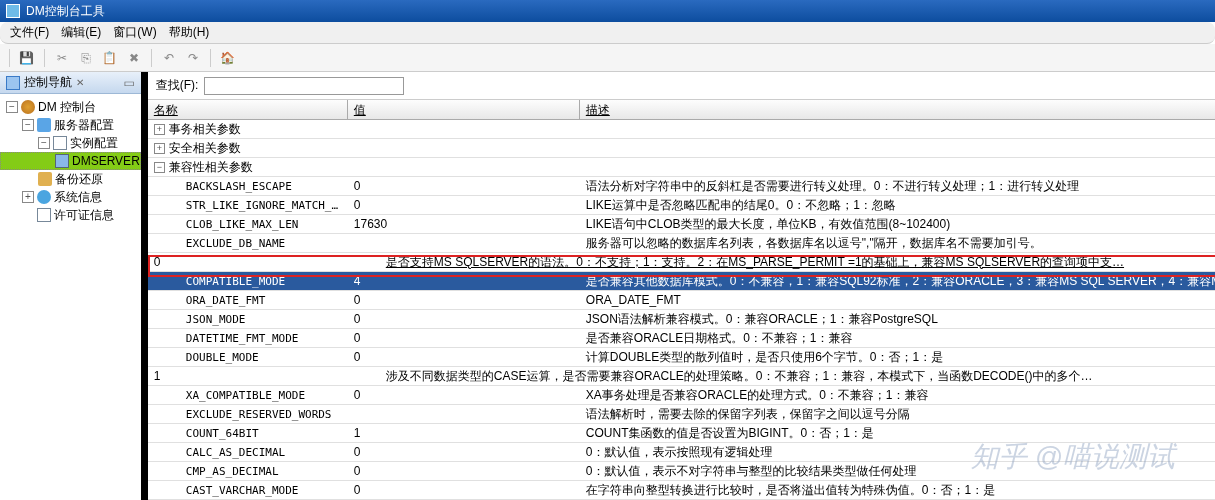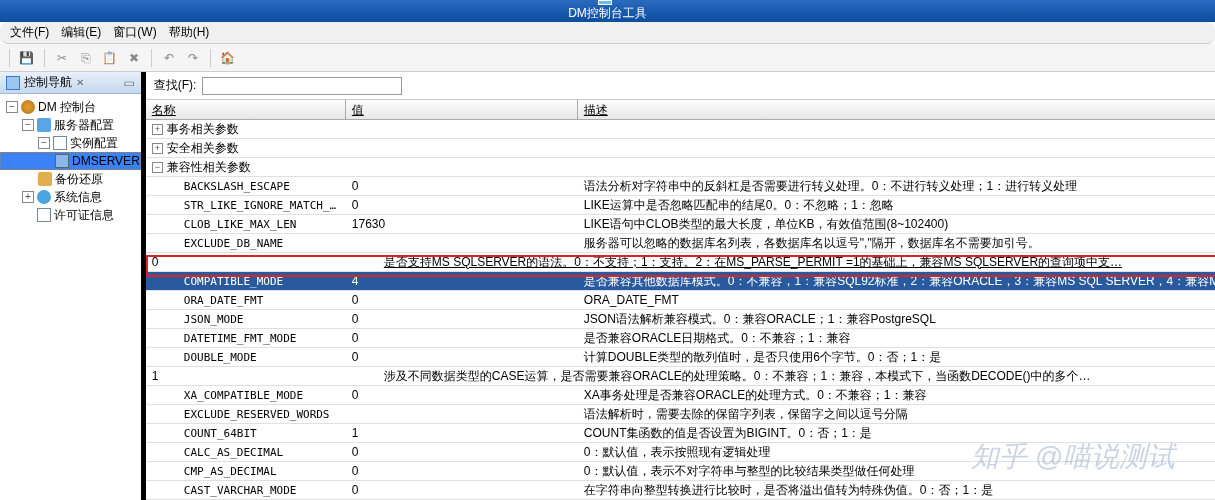--- a/index.html
+++ b/index.html
@@ -1,35 +1,35 @@
 <!DOCTYPE html>
 <html><head>
 <meta charset="utf-8">
 <style>
 * { margin: 0; padding: 0; box-sizing: border-box; font-family: "Microsoft YaHei", SimSun, Arial, sans-serif; font-size: 12px; }
 body { background: #fff; overflow: hidden; }
-.titlebar { background: linear-gradient(#2a6abf, #0d4d9e); color: #fff; height: 22px; display: flex; align-items: center; padding: 0 6px; flex-direction: column; }
+.titlebar { background: linear-gradient(#2a6abf, #0d4d9e); color: #fff; height: 22px; display: flex; align-items: center; padding: 0 6px; }
 .titlebar .ticon { width: 14px; height: 14px; background: #6fbbe8; margin-right: 6px; border: 1px solid #fff; }
 .menubar { background: #f0f0f0; height: 22px; display: flex; align-items: center; padding: 0 6px; border-bottom: 1px solid #ccc; border-radius: 8px; }
 .menubar span { margin-right: 4px; padding: 2px 4px; cursor: pointer; }
 .toolbar { background: #f5f5f5; height: 28px; display: flex; align-items: center; padding: 0 6px; border-bottom: 1px solid #ccc; gap: 4px; }
 .toolbar .tbtn { width: 20px; height: 20px; display: flex; align-items: center; justify-content: center; color: #888; }
 .toolbar .tbtn.active { color: #2a6abf; }
 .toolbar .sep { width: 1px; height: 18px; background: #ccc; margin: 0 3px; }
 .workspace { display: flex; height: calc(500px - 72px); }
-.left-panel { width: 287px; border-right: 5px solid #000000; display: flex; flex-direction: column; }
+.left-panel { width: 287px; border-right: 7px solid #000000; display: flex; flex-direction: column; }
 .tabhdr { background: linear-gradient(#e8f0fa, #c5d8ee); height: 22px; display: flex; align-items: center; padding: 0 6px; border-bottom: 1px solid #9db8d6; }
 .tabhdr .ticon2 { width: 14px; height: 14px; background: #9cc5f0; margin-right: 4px; border: 1px solid #3a7ac7; }
 .tabhdr .close { margin-left: auto; color: #666; cursor: pointer; }
 .tree { flex: 1; background: #fff; padding: 4px 0; overflow: auto; }
 .tree-item { display: flex; align-items: center; height: 18px; padding-left: 6px; white-space: nowrap; }
 .tree-item.d1 { padding-left: 22px; }
 .tree-item.d2 { padding-left: 38px; }
 .tree-item.d3 { padding-left: 54px; }
-.tree-item.sel { border: 1px dotted #888; background: #3b82f6; }
+.tree-item.sel { border: 1px dotted #888; background: #84cc16; }
 .tw { width: 12px; height: 12px; border: 1px solid #888; color: #555; font-size: 10px; line-height: 10px; text-align: center; margin-right: 3px; cursor: pointer; }
 .tree-item .ticon3 { width: 14px; height: 14px; margin-right: 3px; }
 .ico-circle { background: radial-gradient(#e0a030, #b87020); border-radius: 50%; }
 .ico-gear { background: #5aa5e6; border-radius: 2px; }
 .ico-doc { background: #fff; border: 1px solid #789; }
 .ico-db { background: #e0b050; border-radius: 2px; }
 .ico-info { background: #4aa5e0; border-radius: 50%; }
 .ico-srv { background: #8ab8e8; border: 1px solid #567; }
 .right-panel { flex: 1; display: flex; flex-direction: column; }
 .search-row { height: 28px; display: flex; align-items: center; padding: 4px 8px; border-bottom: 1px solid #ccc; background: #fff; }

